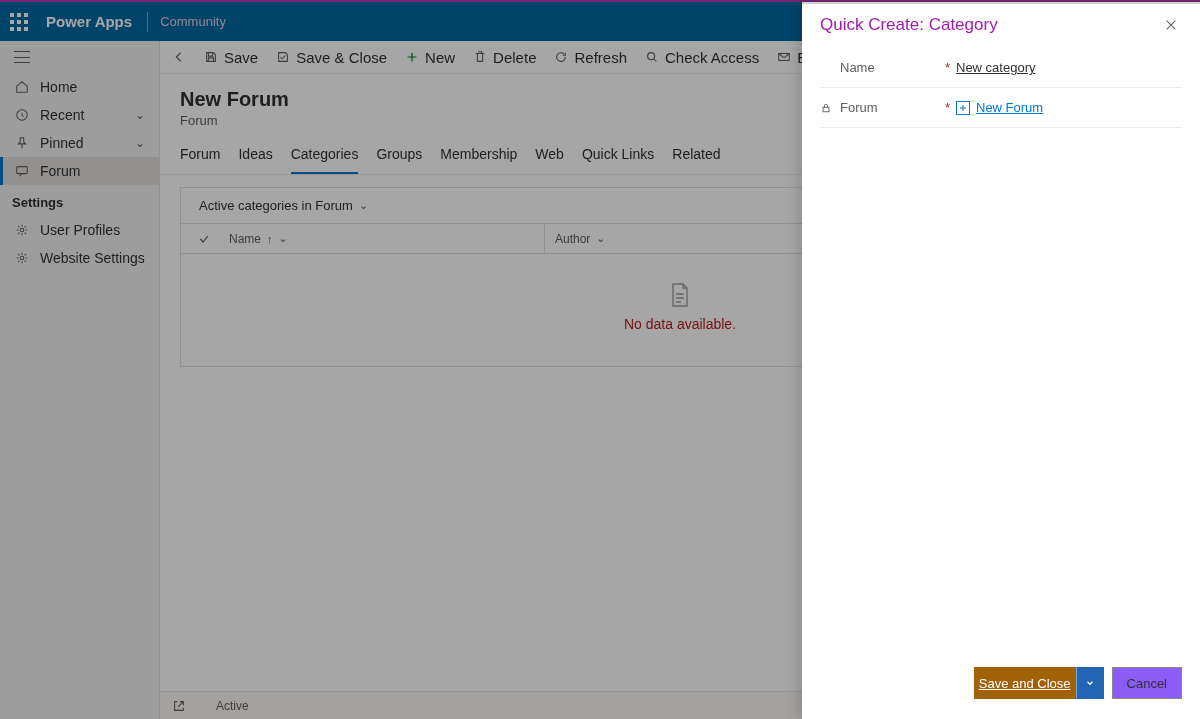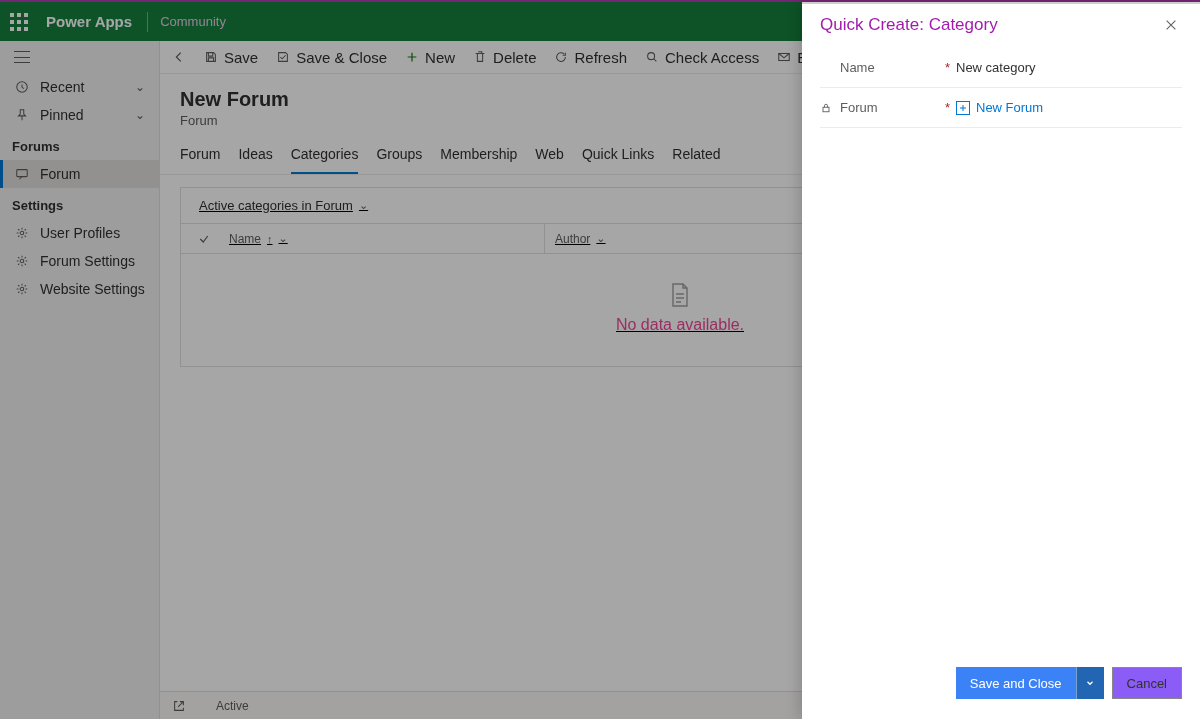--- a/index.html
+++ b/index.html
@@ -14,21 +14,21 @@
   overflow: hidden;
   position: relative;
   background: #fff;
 }
 .topbar {
   height: 2px;
   background: #742774;
 }
 .appbar {
   height: 39px;
-  background: #15803d;
+  background: #0369a1;
   display: flex;
   align-items: center;
   color: #fff;
   padding: 0 10px;
 }
 .waffle {
   width: 18px;
   height: 18px;
   display: grid;
   grid-template-columns: repeat(3, 4px);
@@ -165,21 +165,20 @@
 }
 .tab.active {
   color: #323130;
   font-weight:400;
   border-bottom: 2px solid #0078d4;
 }
 .grid-box {
   margin: 12px 20px;
   border: 1px solid #e1dfdd;
   min-height: 180px;
-  text-decoration: underline;
 }
 .grid-view {
   padding: 10px 18px;
   font-size: 13px;
   color:#323130;
   display:flex;
   align-items:center;
   gap:6px;
 }
 .grid-head {
@@ -190,22 +189,22 @@
   color:#605e5c;
   height: 31px;
   align-items:center;
 }
 .grid-head .col-check { width: 46px; display:flex; justify-content:center; }
 .grid-head .col1 { width: 318px; padding-left:2px; border-right:1px solid #e1dfdd; height:100%; display:flex; align-items:center; gap:6px;}
 .grid-head .col2 { flex:1; padding-left:10px; display:flex; align-items:center; gap:6px;}
 .grid-empty {
   text-align:center;
   padding: 28px 0;
-  color:#ec4899;
-  font-size:16px;
+  color:#b91c1c;
+  font-size:14px;
 }
 .grid-empty .docic {
   font-size: 24px;
   color:#a19f9d;
   margin-bottom:8px;
 }
 .statusbar {
   position:absolute;
   bottom:0;
   left:0; right:0;
@@ -276,20 +275,21 @@
   gap:6px;
 }
 .field-req {
   color:#a4262c;
   margin-left:auto;
   padding-right:6px;
 }
 .field-value {
   flex:1;
   color:#323130;
+  text-decoration:underline;
 }
 .field-value.link {
   color:#0078d4;
   display:flex;
   align-items:center;
   gap:6px;
 }
 .field-value.link .lookup-ic {
   width:14px; height:14px;
   border:1px solid #0078d4;
@@ -298,29 +298,30 @@
   justify-content:center;
   font-size:9px;
 }
 .panel-footer {
   padding: 12px 18px 20px;
   display:flex;
   justify-content:flex-end;
   gap: 8px;
 }
 .btn-primary {
-  background:#3b82f6;
+  background:#a16207;
   color:#fff;
   border:none;
   height:32px;
-  padding: 0 14px;
+  padding: 0 5px;
   font-size:13px;
   cursor:pointer;
   display:flex;
   align-items:center;
+  text-decoration:underline;
 }
 .btn-split {
   background:#2266b3;
   width:28px;
   height:32px;
   display:flex;
   align-items:center;
   justify-content:center;
   color:#fff;
   border-left:1px solid rgba(255,255,255,0.4);
@@ -366,66 +367,64 @@
       <div class="hamburger-icon">
         <span></span>
           <span></span>
           <span></span>
       </div>
     </div>
 
     <div class="nav-item">
       <span class="ico">
         <svg width="14" height="14" viewBox="0 0 16 16" fill="none" stroke="#605e5c" stroke-width="1.2">
+            <path d="M2 7 L8 2 L14 7 V14 H2 Z"></path>
+          </svg>
+      </span>
+      <span>Home</span>
+    </div>
+    <div class="nav-item">
+      <span class="ico">
+        <svg width="14" height="14" viewBox="0 0 16 16" fill="none" stroke="#605e5c" stroke-width="1.2">
             <circle cx="8" cy="8" r="6"></circle>
             <path d="M8 5 V8 L10 10"></path>
           </svg>
       </span>
       <span>Recent</span>
       <span class="chev">⌄</span>
     </div>
     <div class="nav-item">
       <span class="ico">
         <svg width="14" height="14" viewBox="0 0 16 16" fill="none" stroke="#605e5c" stroke-width="1.2">
             <path d="M6 2 L10 2 L10 7 L12 9 L4 9 L6 7 Z M8 9 V14"></path>
           </svg>
       </span>
       <span>Pinned</span>
       <span class="chev">⌄</span>
     </div>
 
-    <div class="nav-section">Forums</div>
     <div class="nav-item selected">
       <span class="ico">
         <svg width="14" height="14" viewBox="0 0 16 16" fill="none" stroke="#605e5c" stroke-width="1.2">
             <rect x="2" y="3" width="12" height="8" rx="1"></rect>
             <path d="M5 14 L8 11"></path>
           </svg>
       </span>
       <span>Forum</span>
     </div>
 
     <div class="nav-section">Settings</div>
     <div class="nav-item">
       <span class="ico">
         <svg width="14" height="14" viewBox="0 0 16 16" fill="none" stroke="#605e5c" stroke-width="1.2">
             <circle cx="8" cy="8" r="2"></circle>
             <path d="M8 2 V4 M8 12 V14 M2 8 H4 M12 8 H14 M3.5 3.5 L5 5 M11 11 L12.5 12.5 M12.5 3.5 L11 5 M5 11 L3.5 12.5"></path>
           </svg>
       </span>
       <span>User Profiles</span>
-    </div>
-    <div class="nav-item">
-      <span class="ico">
-        <svg width="14" height="14" viewBox="0 0 16 16" fill="none" stroke="#605e5c" stroke-width="1.2">
-            <circle cx="8" cy="8" r="2"></circle>
-            <path d="M8 2 V4 M8 12 V14 M2 8 H4 M12 8 H14 M3.5 3.5 L5 5 M11 11 L12.5 12.5 M12.5 3.5 L11 5 M5 11 L3.5 12.5"></path>
-          </svg>
-      </span>
-      <span>Forum Settings</span>
     </div>
     <div class="nav-item">
       <span class="ico">
         <svg width="14" height="14" viewBox="0 0 16 16" fill="none" stroke="#605e5c" stroke-width="1.2">
             <circle cx="8" cy="8" r="2"></circle>
             <path d="M8 2 V4 M8 12 V14 M2 8 H4 M12 8 H14 M3.5 3.5 L5 5 M11 11 L12.5 12.5 M12.5 3.5 L11 5 M5 11 L3.5 12.5"></path>
           </svg>
       </span>
       <span>Website Settings</span>
     </div>

